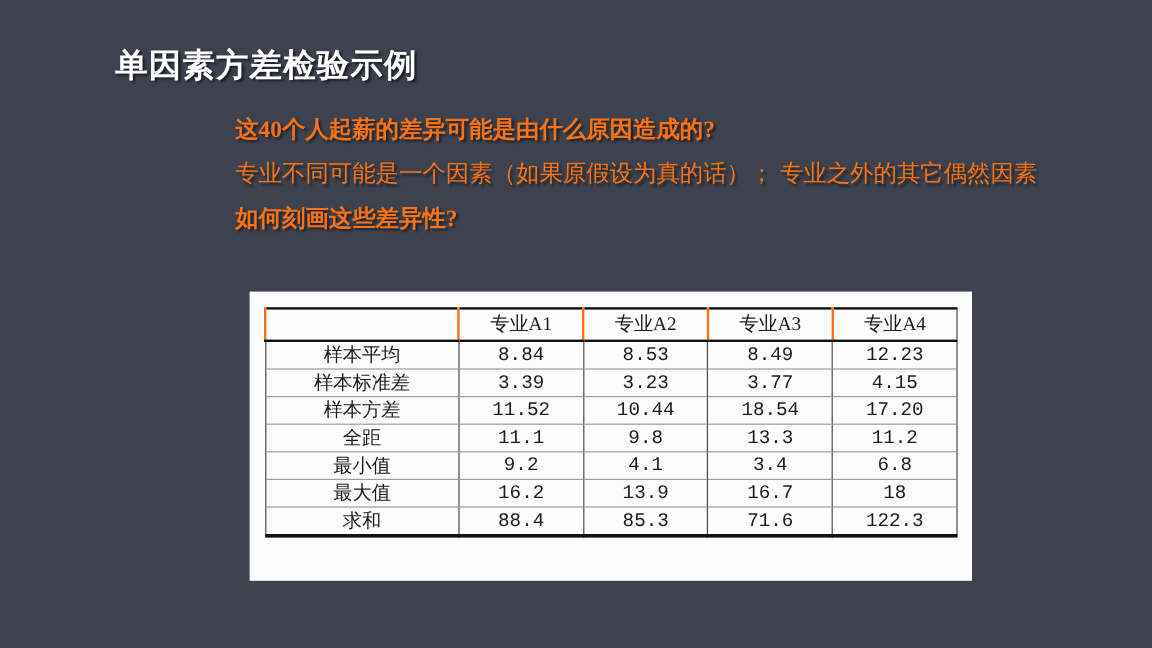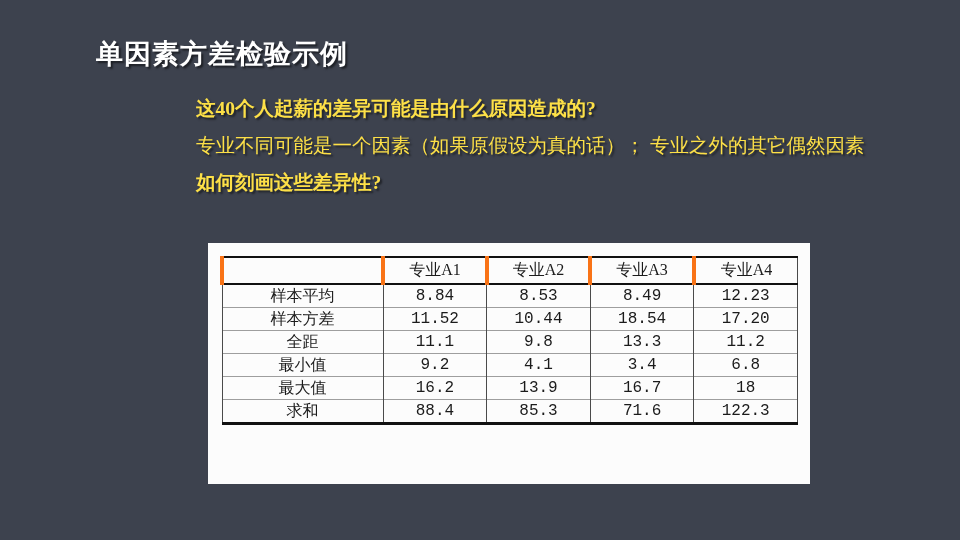--- a/index.html
+++ b/index.html
@@ -30,21 +30,21 @@
     text-shadow: 2px 2px 2px rgba(0,0,0,0.55);
     font-family: "Liberation Sans", sans-serif;
   }
   .bullets {
     position: absolute;
     left: 184px;
     top: 90px;
     width: 720px;
   }
   .line {
-    color: #fde047;
+    color: #f97316;
     font-size: 19.5px;
     line-height: 37px;
     white-space: nowrap;
     text-shadow: 2px 2px 2px rgba(0,0,0,0.5);
   }
   .line.bold { font-weight: 700; }
   .line.regular { font-weight: 400; }
   .lat { font-family: "Liberation Serif", serif; }
   .panel {
     position: absolute;
@@ -66,21 +66,21 @@
     color: #1b1b1b;
     border-left: 1px solid #4a4a4a;
     border-right: 1px solid #4a4a4a;
     border-top: 2px solid #111111;
     border-bottom: 3px solid #111111;
   }
   table.stats th {
     font-weight: 400;
     height: 25px;
     padding: 0;
-    border-left: 4px solid #f97316;
+    border-left: 2px solid #f97316;
     border-right: 1px solid #4a4a4a;
     border-bottom: 2px solid #111111;
   }
   table.stats td {
     height: 22px;
     padding: 0;
     text-align: center;
     border-left: 1px solid #4a4a4a;
     border-right: 1px solid #4a4a4a;
     border-top: 1px solid #9e9e9e;
@@ -120,20 +120,27 @@
       </thead>
       <tbody>
           <tr>
             <td>样本平均</td>
             <td>8.84</td>
             <td>8.53</td>
             <td>8.49</td>
             <td>12.23</td>
           </tr>
           <tr>
+            <td>样本标准差</td>
+            <td>3.39</td>
+            <td>3.23</td>
+            <td>3.77</td>
+            <td>4.15</td>
+          </tr>
+          <tr>
             <td>样本方差</td>
             <td>11.52</td>
             <td>10.44</td>
             <td>18.54</td>
             <td>17.20</td>
           </tr>
           <tr>
             <td>全距</td>
             <td>11.1</td>
             <td>9.8</td>

